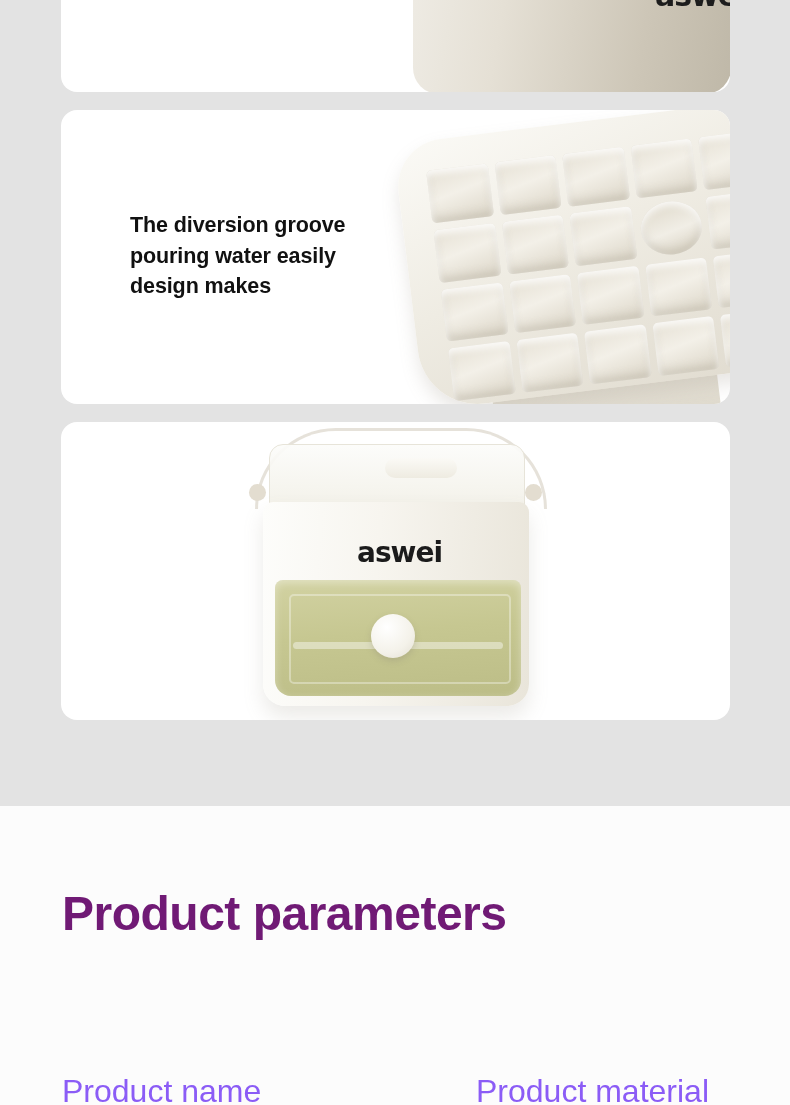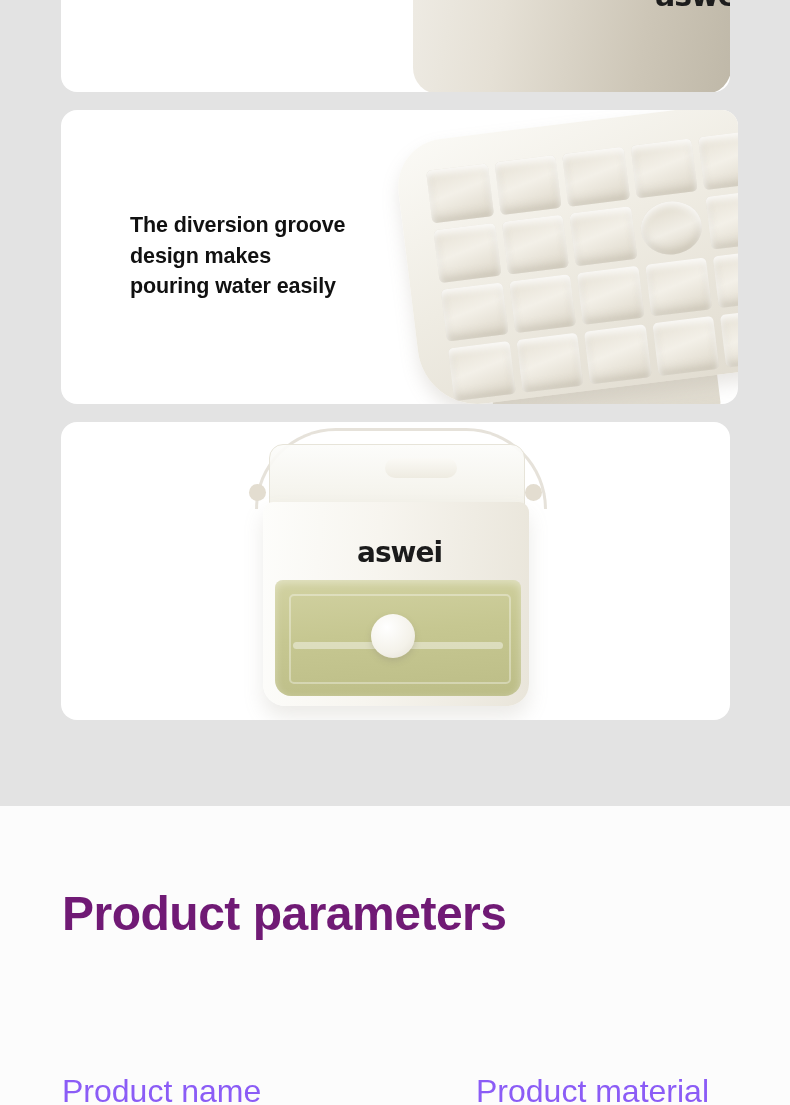--- a/index.html
+++ b/index.html
@@ -35,21 +35,21 @@
   
   .panel {
     position: absolute;
     left: 61px;
     width: 669px;
     background: #ffffff;
     border-radius: 16px;
     overflow: hidden;
   }
   #panel-1 { top: -80px;  height: 172px; }
-  #panel-2 { top: 110px;  height: 294px; padding-left: 8px; }
+  #panel-2 { top: 110px;  height: 294px; }
   #panel-3 { top: 422px;  height: 298px; }
 
   
   .caption {
     position: absolute;
     left: 69px;
     top: 100px;
     width: 290px;
     font-size: 21.5px;
     font-weight: bold;
@@ -268,22 +268,22 @@
           <div class="cell"></div>
           <div class="cell"></div>
           <div class="cell"></div>
           <div class="cell"></div>
         </div>
       </div>
     </div>
 
     <div class="caption">
       <span class="ln">The diversion groove</span>
+      <span class="ln">pouring water easily</span>
       <span class="ln">design makes</span>
-      <span class="ln">pouring water easily</span>
     </div>
   </div>
 
   <div class="panel" id="panel-3">
     <div class="box-wrap">
       <div class="bx-handle"></div>
       <div class="bx-lid"></div>
       <div class="bx-knob"></div>
       <div class="bx-hinge l"></div>
       <div class="bx-hinge r"></div>

